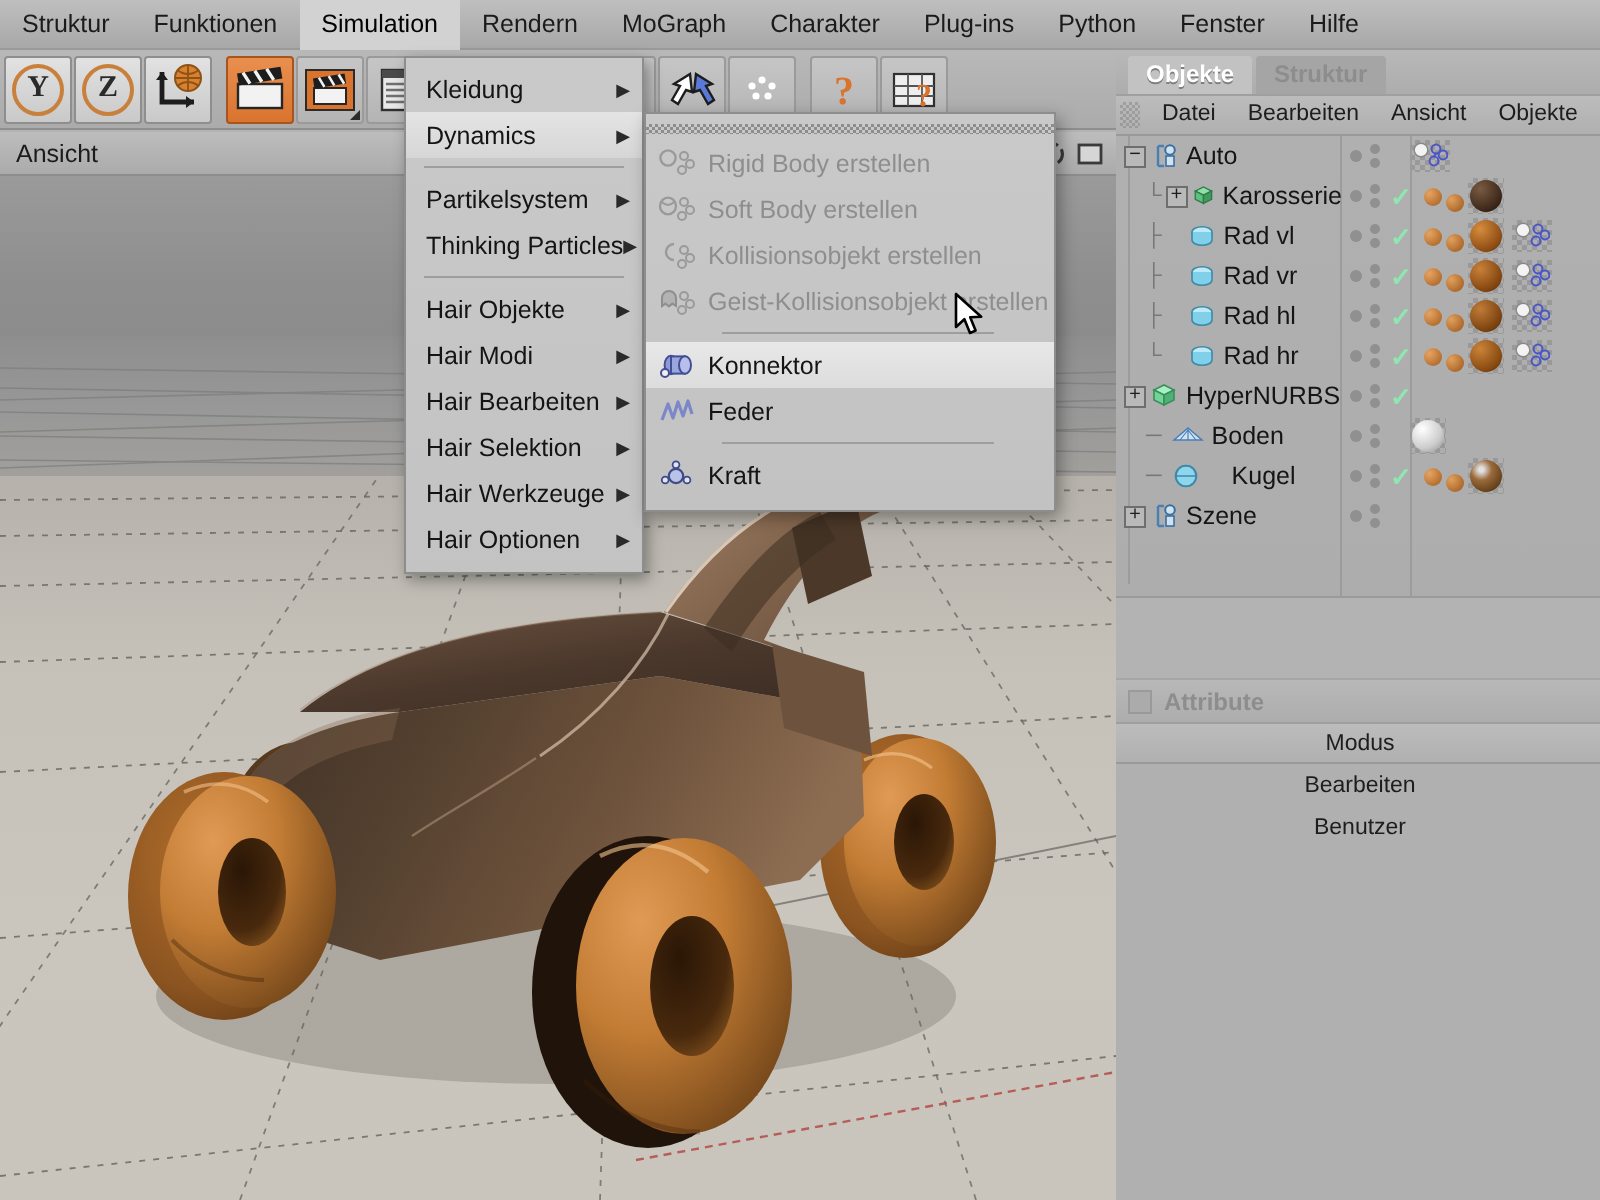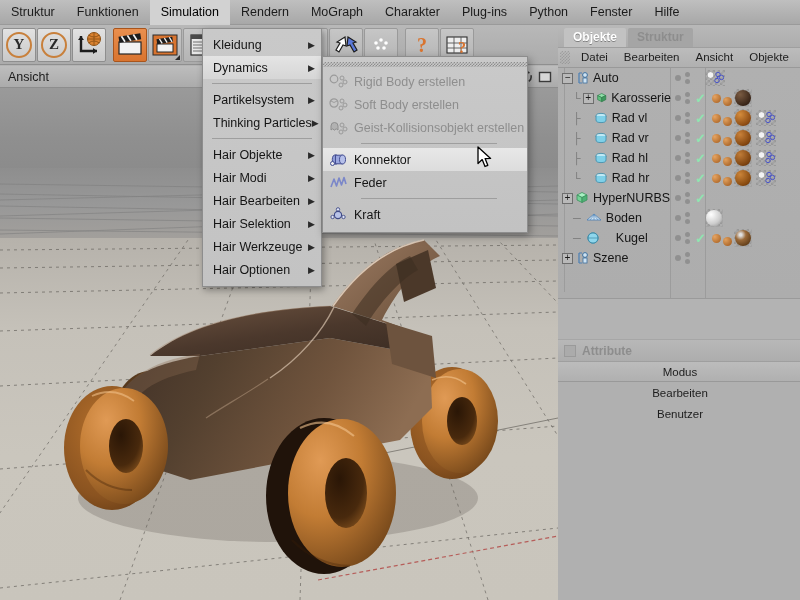--- a/index.html
+++ b/index.html
@@ -874,20 +874,31 @@
           <ellipse cx="5" cy="6" rx="4" ry="4.2" fill="none" stroke="#9a9a9a" stroke-width="1.2"></ellipse>
           <path d="M2 4 q3 3 6 0" stroke="#9a9a9a" fill="none" stroke-width=".9"></path>
           <circle cx="13" cy="4" r="2" fill="none" stroke="#9a9a9a" stroke-width="1"></circle>
           <circle cx="16" cy="8" r="2" fill="none" stroke="#9a9a9a" stroke-width="1"></circle>
           <circle cx="12" cy="11" r="2" fill="none" stroke="#9a9a9a" stroke-width="1"></circle>
         </svg>
       </span>
       <span>Soft Body erstellen</span>
     </div>
 
+    <div class="mi2 dim">
+      <span class="mic">
+        <svg width="19" height="15" viewBox="0 0 19 15">
+          <path d="M8 2 a4 4 0 1 0 0 8" fill="none" stroke="#9a9a9a" stroke-width="1.2"></path>
+          <circle cx="13" cy="5" r="2" fill="none" stroke="#9a9a9a" stroke-width="1"></circle>
+          <circle cx="16" cy="9" r="2" fill="none" stroke="#9a9a9a" stroke-width="1"></circle>
+          <circle cx="12" cy="12" r="2" fill="none" stroke="#9a9a9a" stroke-width="1"></circle>
+        </svg>
+      </span>
+      <span>Kollisionsobjekt erstellen</span>
+    </div>
 
     <div class="mi2 dim">
       <span class="mic">
         <svg width="19" height="15" viewBox="0 0 19 15">
           <path d="M2 10 v-4 a3.5 3.5 0 0 1 7 0 v4 l-1.8-1.2 -1.8 1.4 -1.7-1.4z" fill="#b2b2b2" stroke="#8e8e8e" stroke-width="1"></path>
           <circle cx="13" cy="5" r="2" fill="none" stroke="#9a9a9a" stroke-width="1"></circle>
           <circle cx="16" cy="9" r="2" fill="none" stroke="#9a9a9a" stroke-width="1"></circle>
           <circle cx="12" cy="12" r="2" fill="none" stroke="#9a9a9a" stroke-width="1"></circle>
         </svg>
       </span>

